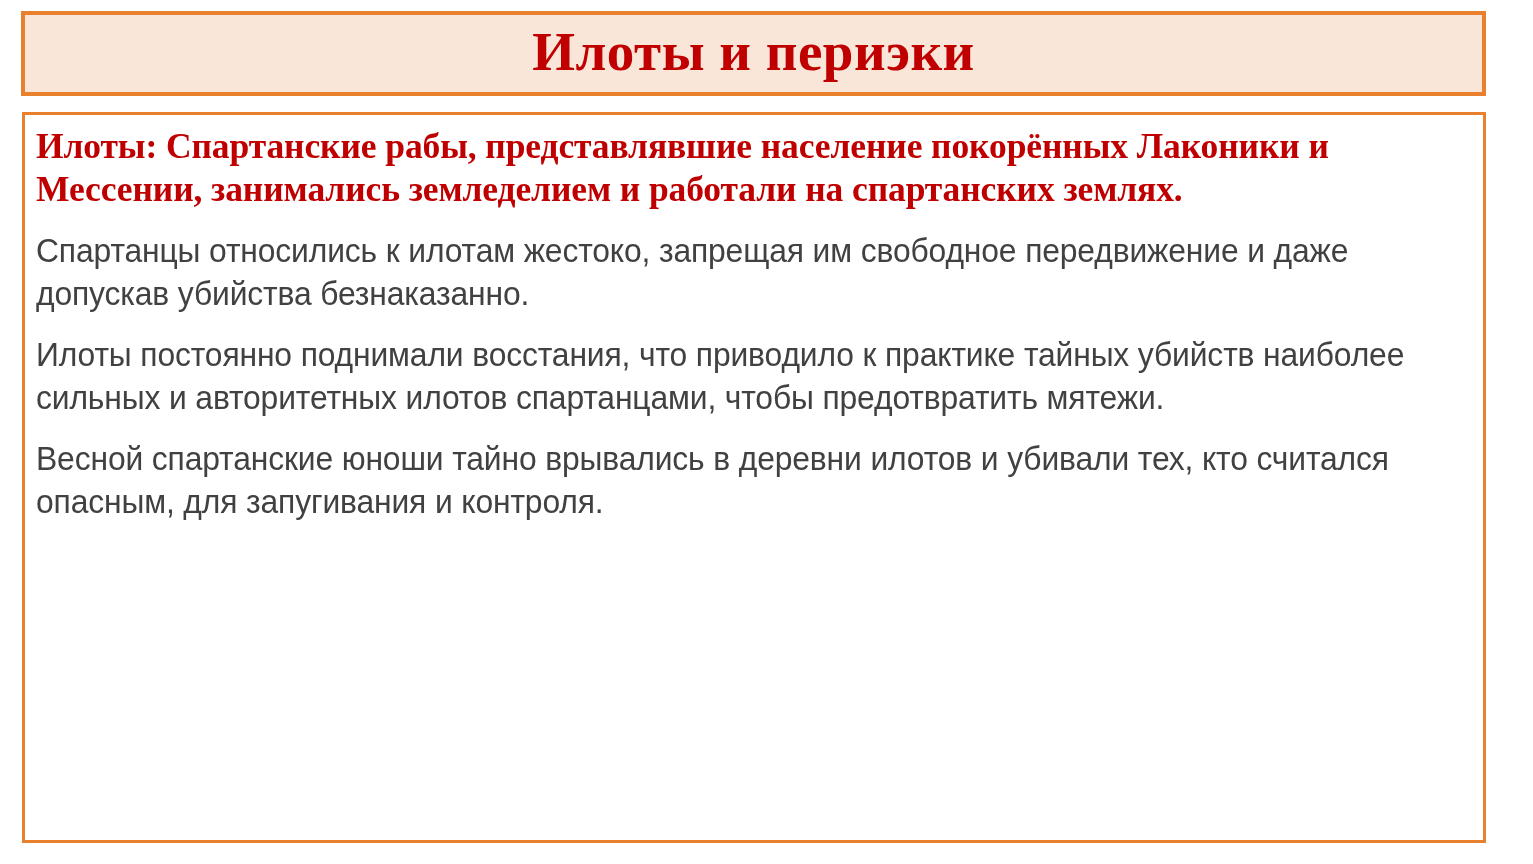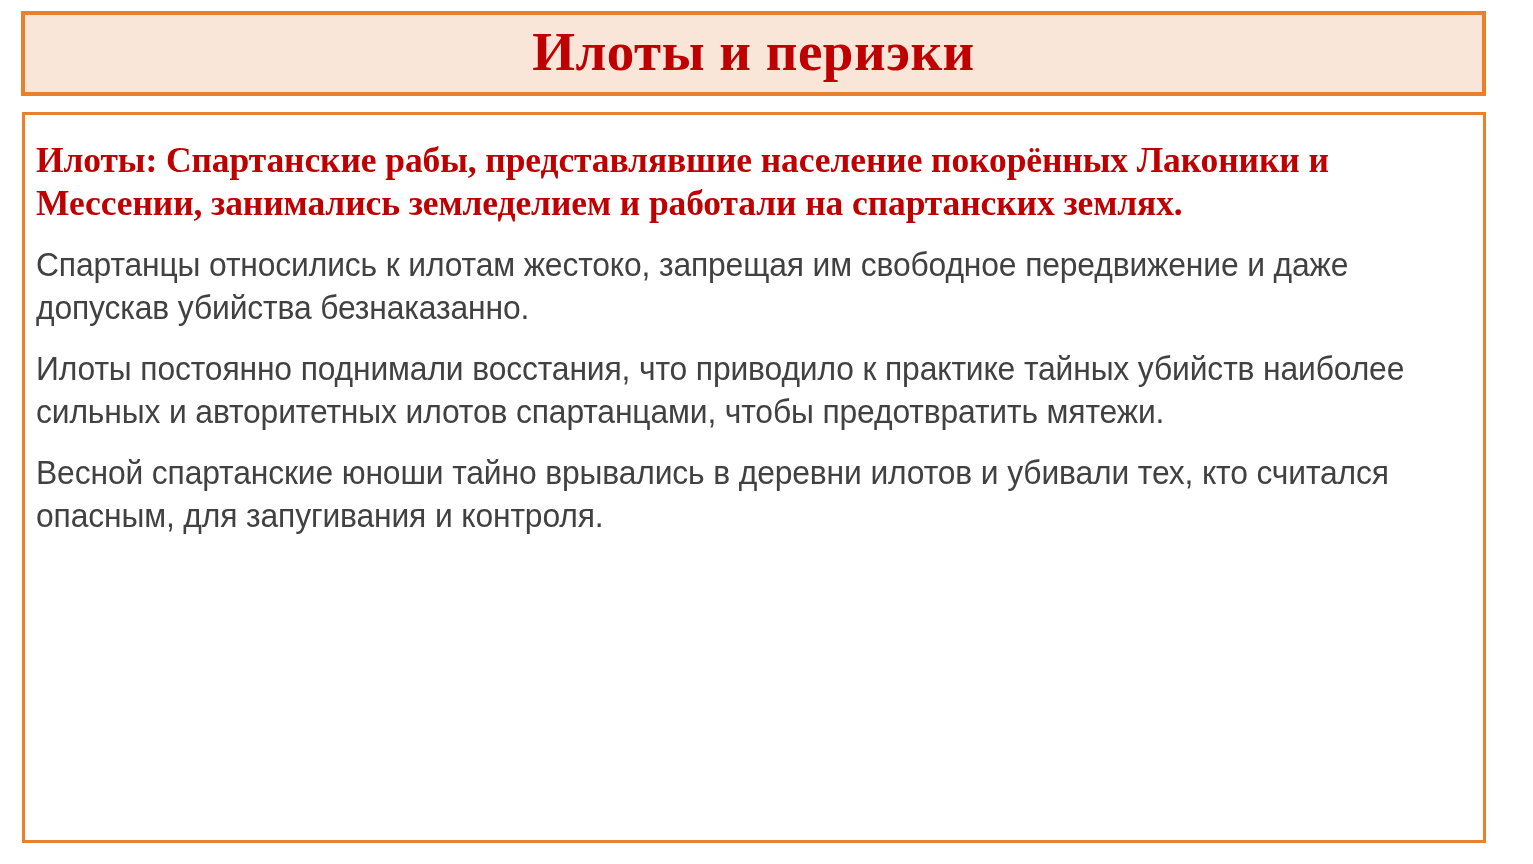--- a/index.html
+++ b/index.html
@@ -71,21 +71,21 @@
   
   .para-red {
     font-family: "Liberation Serif", "DejaVu Serif", serif;
     font-weight: bold;
     color: #C00000;
     font-size: 35.5px;
     line-height: 1.20;
     letter-spacing: -0.1px;
   }
   .para-red.first {
-    margin-top: 16px;
+    margin-top: 2px;
   }
   .para-red.last {
     margin-top: 26px;
   }
   .big-word {
     font-size: 43px;
     line-height: 1.0;
   }
 
   

